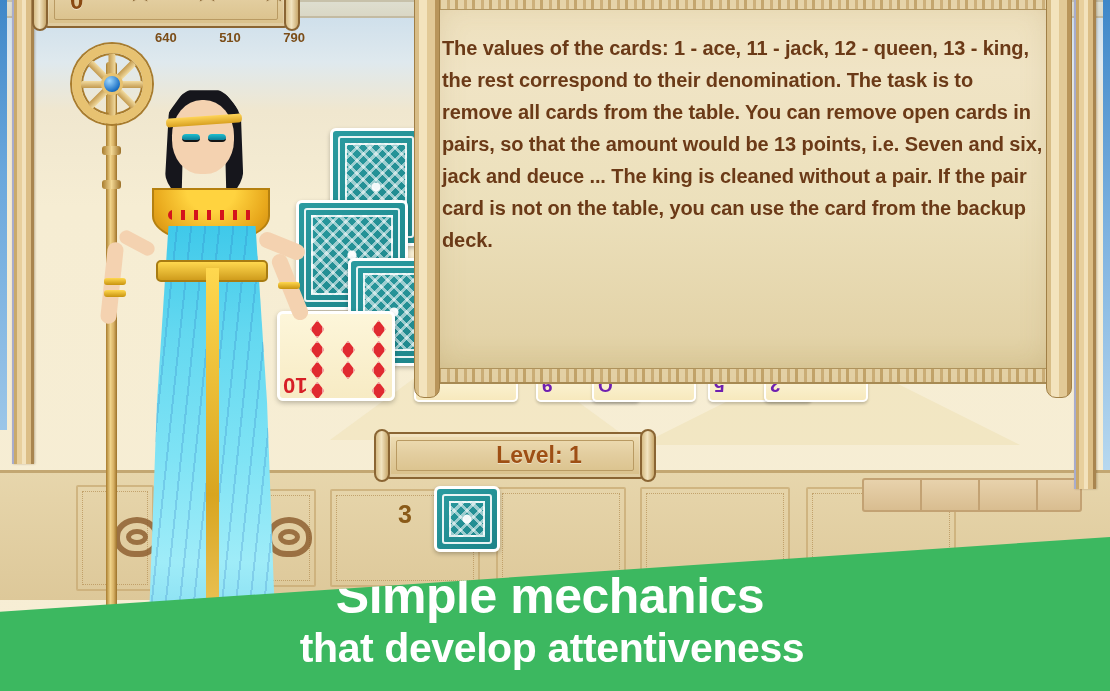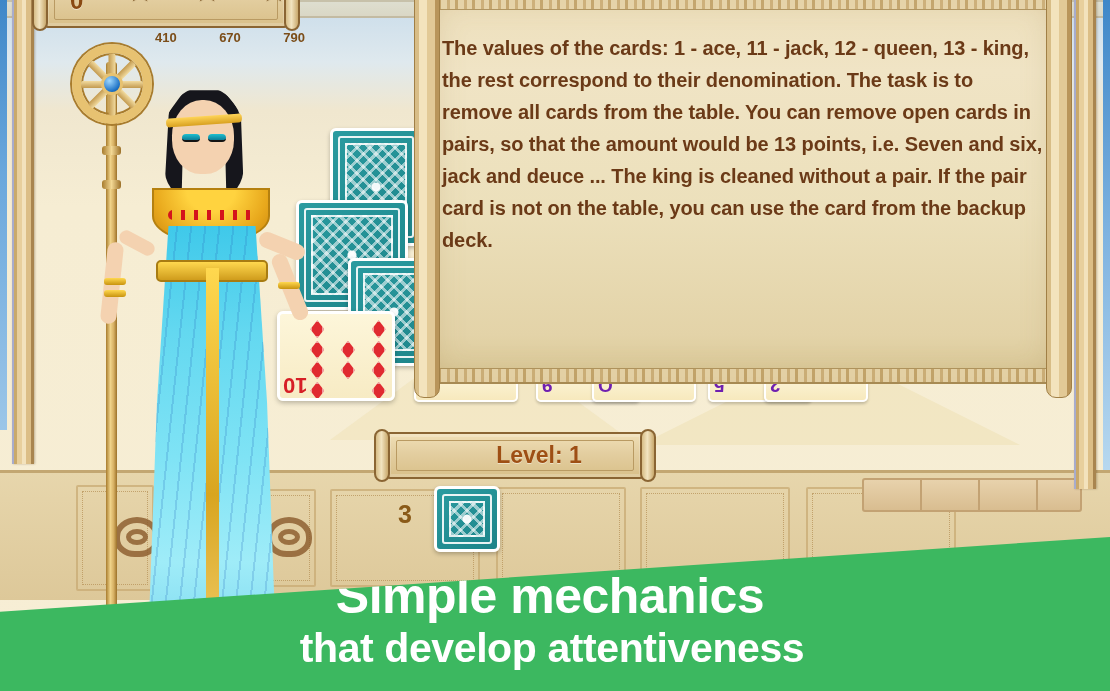--- a/index.html
+++ b/index.html
@@ -446,22 +446,22 @@
     <div class="scroll-cap l"></div>
     <div class="scroll-cap r"></div>
     <div id="score-value">0</div>
     <div class="star-row">
       <span class="star">☆</span>
       <span class="star">☆</span>
       <span class="star">☆</span>
     </div>
   </div>
   <div id="star-thresholds">
-    <span>410</span>
-    <span>670</span>
+    <span>640</span>
+    <span>510</span>
     <span>790</span>
   </div>
 
   <div class="card-back" style="left:330px;top:128px;width:92px;height:118px;z-index:2;"></div>
   <div class="card-back" style="left:296px;top:200px;width:112px;height:110px;z-index:2;"></div>
   <div class="card-back" style="left:348px;top:258px;width:92px;height:108px;z-index:2;"></div>
 
   <div id="card-ten">
     <div class="pips">
       <div class="pip"></div>

